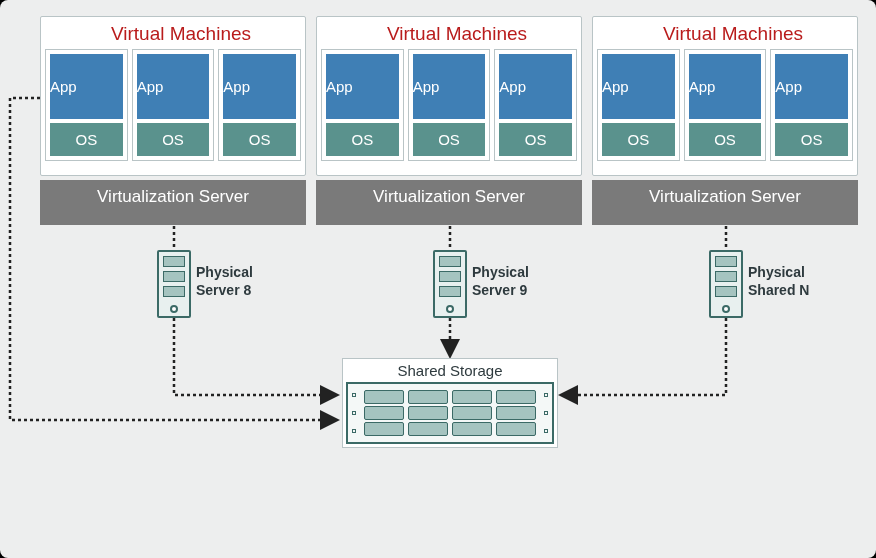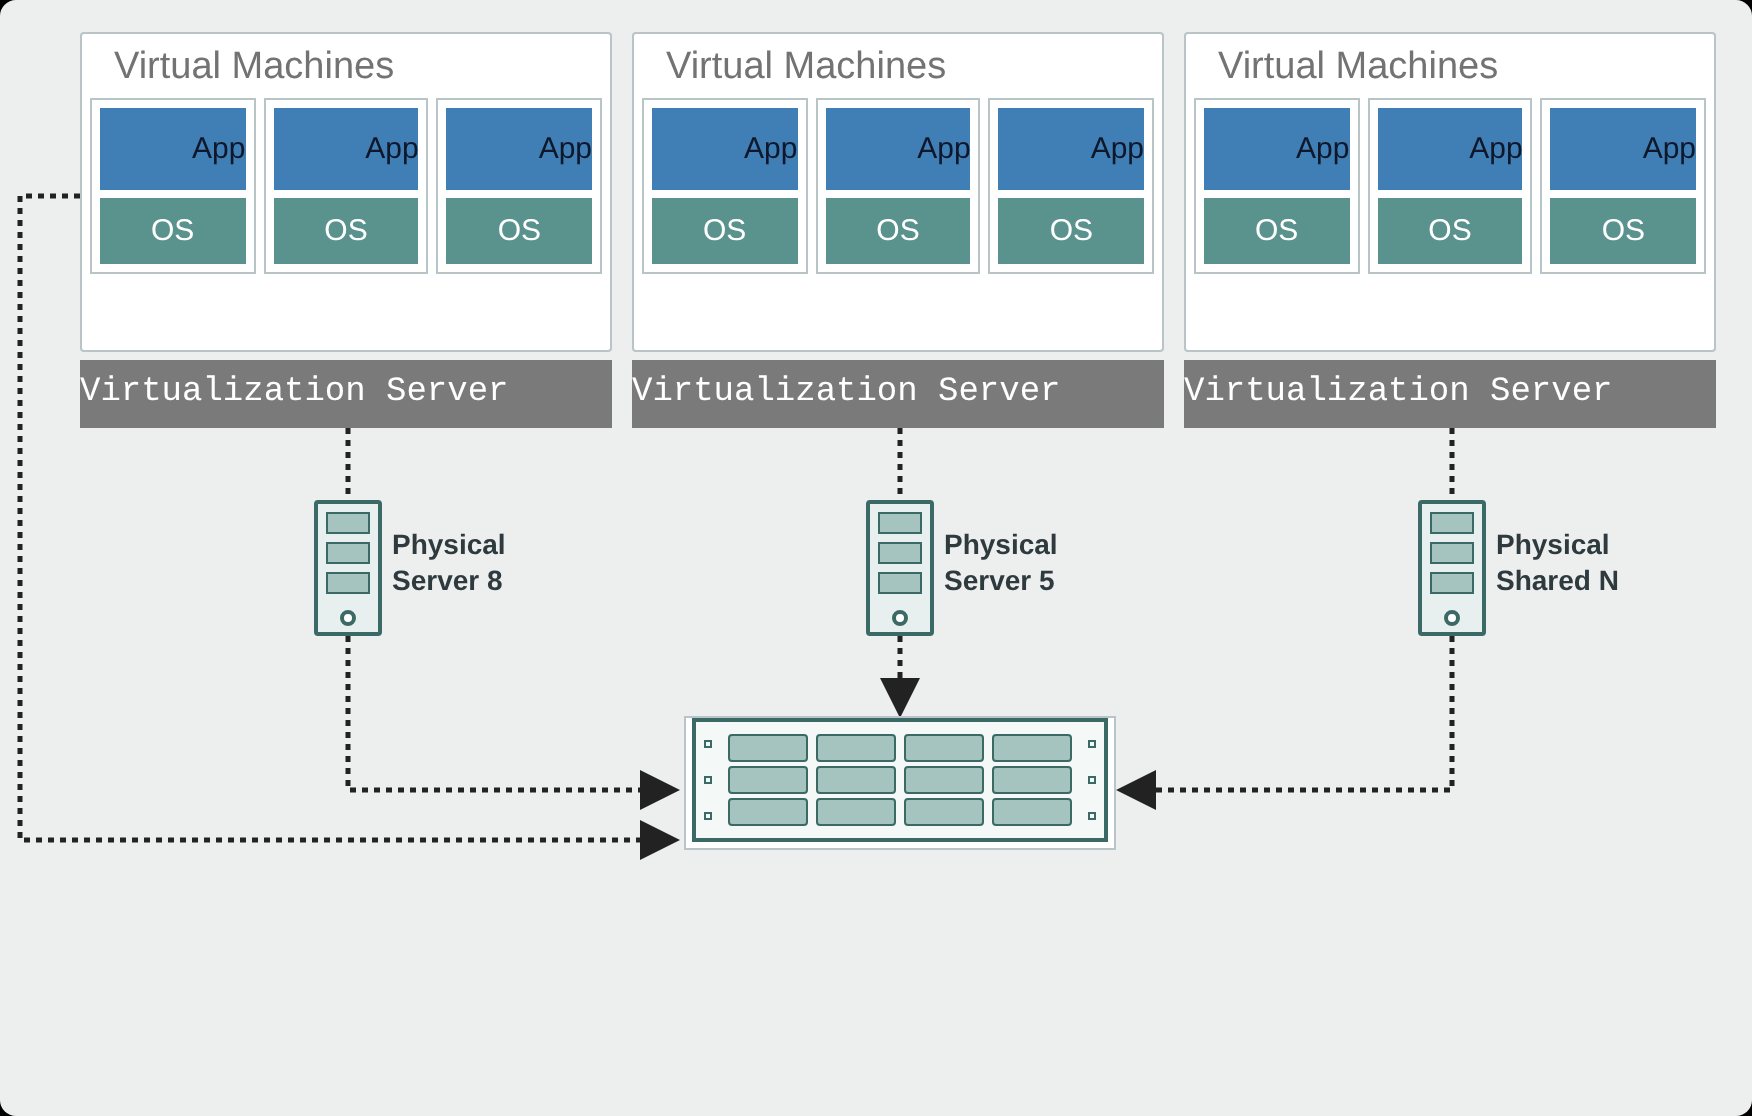--- a/index.html
+++ b/index.html
@@ -6,40 +6,40 @@
   body { font-family: Arial, Helvetica, sans-serif; background: #000; }
   .canvas {
     width: 876px; height: 558px; position: relative;
     background: #edeeee; border-radius: 8px; overflow: visible;
   }
   .vm-group {
     position: absolute; background: #fff; border: 1px solid #b9c4c6;
     width: 266px; height: 160px; border-radius: 2px;
   }
   .vm-title {
-    text-align: left; font-size: 19px; color: #737373;
+    text-align: center; font-size: 19px; color: #b91c1c;
     padding: 6px 0 4px 0; font-weight: 400; margin-left: 16px;
   }
   .vm-row { display: flex; justify-content: space-around; padding: 0 4px; gap: 4px; }
   .vm-col {
     flex: 1; background: #fff; border: 1px solid #b9c4c6;
     display: flex; flex-direction: column; gap: 4px; padding: 4px;
   }
   .app-box {
-    background: #3f7fb5; color: #0f172a; text-align: right;
-    font-size: 15px; padding: 12px 0;
+    background: #3f7fb5; color: #ffffff; text-align: left;
+    font-size: 15px; padding: 24px 0;
   }
   .os-box {
     background: #5a928d; color: #fff; text-align: center;
     font-size: 15px; padding: 8px 0;
   }
   .virt-server {
     position: absolute; background: #7a7a7a; color: #fff;
-    width: 266px; height: 34px; 
-    font-size: 17px; line-height: 34px; font-family: Liberation Mono, monospace;
+    width: 266px; height: 45px; text-align: center;
+    font-size: 17px; line-height: 34px;
   }
   .phys-server {
     position: absolute; width: 34px; height: 68px;
     border: 2px solid #3b6a66; background: #e8f0ef;
     border-radius: 2px;
   }
   .phys-server .slot {
     height: 11px; margin: 4px 4px 0 4px;
     border: 1.5px solid #3b6a66; background: #a5c4c0;
   }
@@ -173,34 +173,35 @@
     <span>Physical</span><br><span>Server 8</span>
   </div>
 
   <div class="phys-server" style="left:433px; top:250px;">
     <div class="slot"></div>
       <div class="slot"></div>
       <div class="slot"></div>
       <div class="dot"></div>
   </div>
   <div class="phys-label" style="left:472px; top:264px;">
-    <span>Physical</span><br><span>Server 5</span>
+    <span>Physical</span><br><span>Server 9</span>
   </div>
 
   <div class="phys-server" style="left:709px; top:250px;">
     <div class="slot"></div>
       <div class="slot"></div>
       <div class="slot"></div>
       <div class="dot"></div>
   </div>
   <div class="phys-label" style="left:748px; top:264px;">
     <span>Physical</span><br><span>Shared N</span>
   </div>
 
   <div class="storage" style="left:342px; top:358px;">
+    <div class="storage-title">Shared Storage</div>
     <div class="storage-rack">
       <div class="storage-side left">
           <div class="storage-hole"></div>
           <div class="storage-hole"></div>
           <div class="storage-hole"></div>
         </div>
       <div class="storage-side right">
           <div class="storage-hole"></div>
           <div class="storage-hole"></div>
           <div class="storage-hole"></div>

